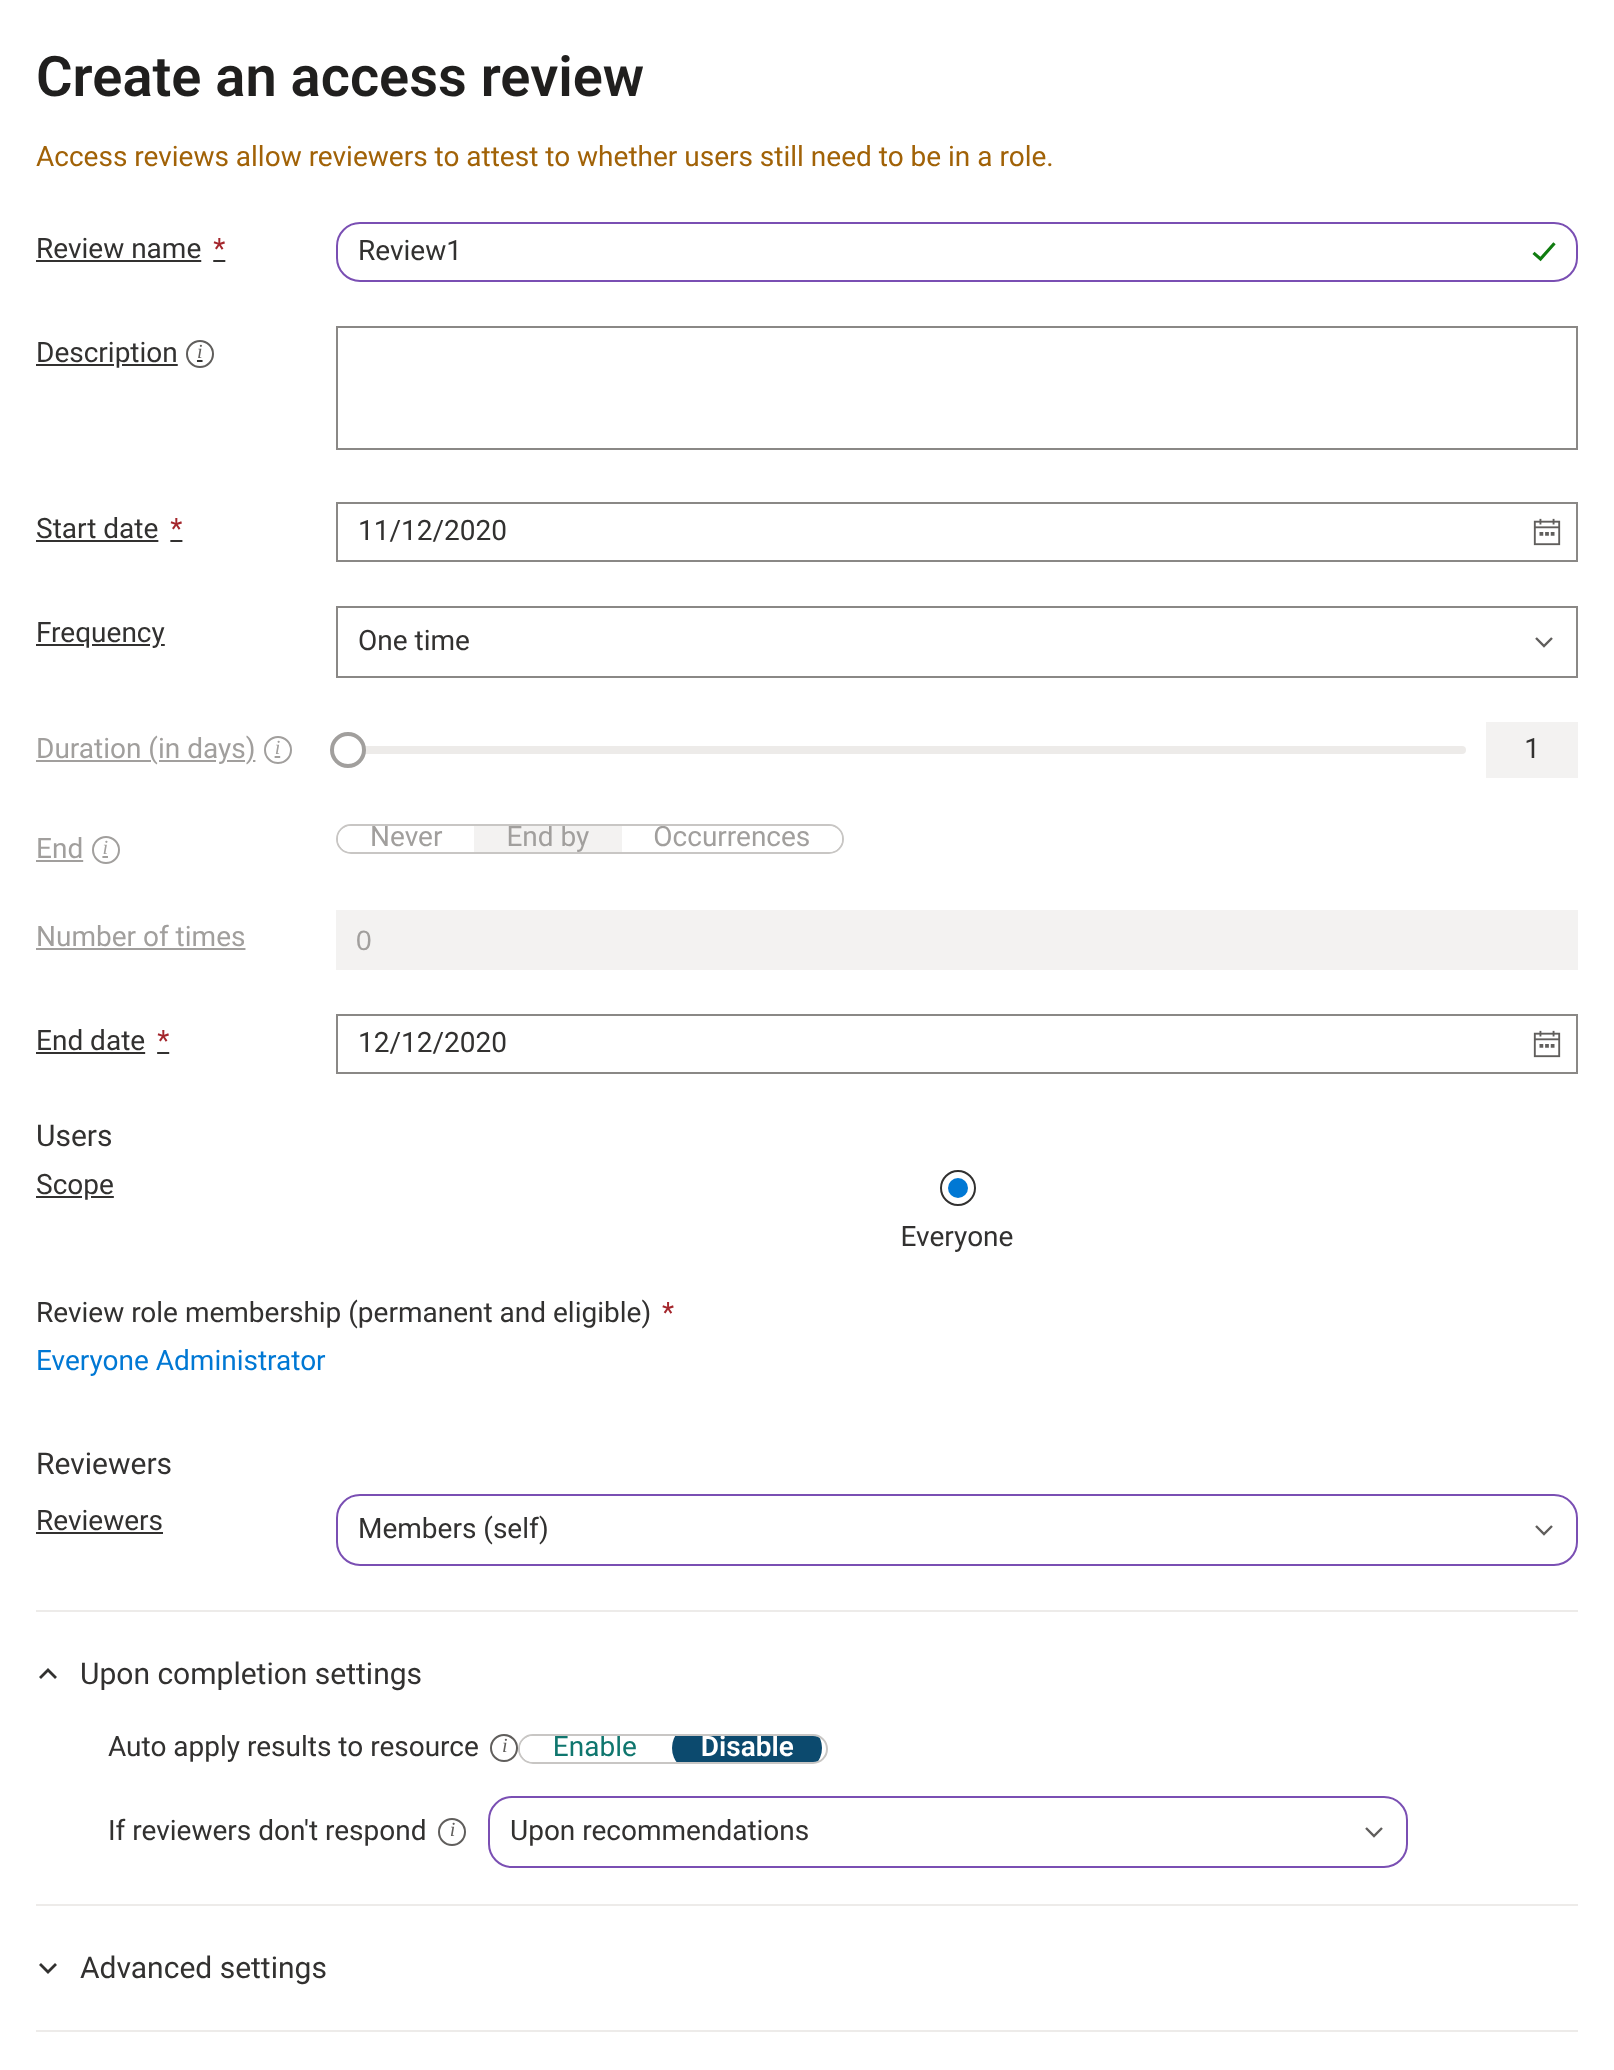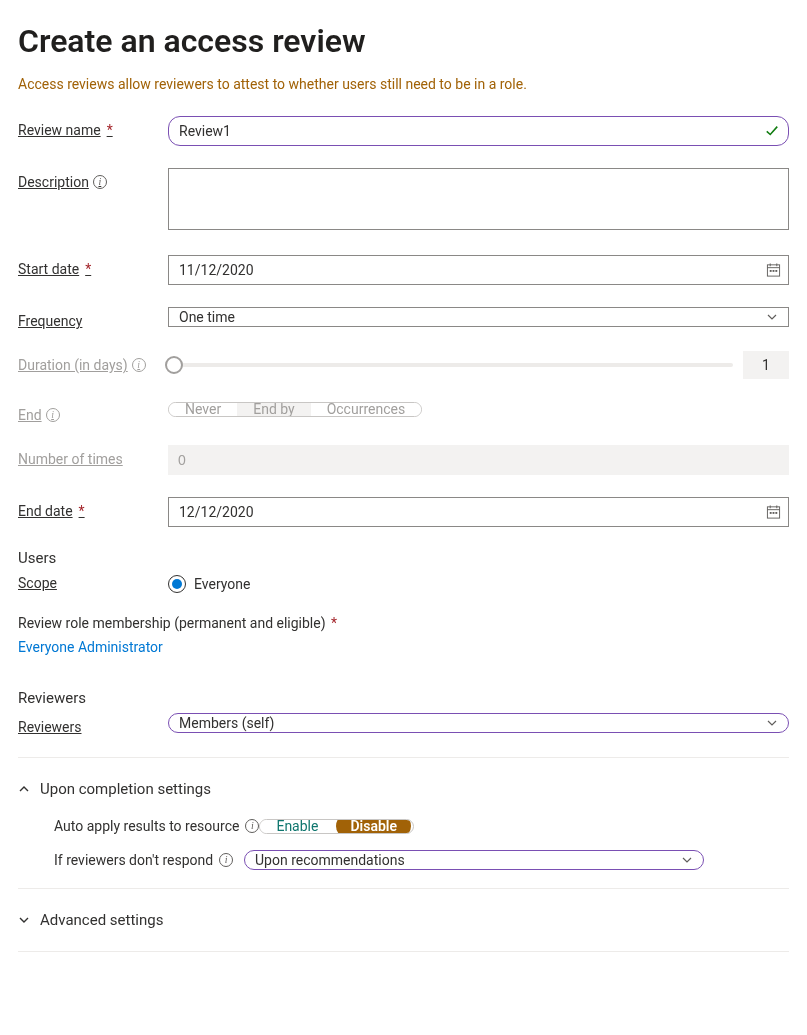--- a/index.html
+++ b/index.html
@@ -6,21 +6,21 @@
   body {
     margin: 0;
     padding: 18px 18px 0 18px;
     font-family: "Segoe UI", -apple-system, BlinkMacSystemFont, Roboto, sans-serif;
     font-size: 14px;
     color: #323130;
     width: 807px;
     background: #fff;
   }
   h1 {
-    font-size: 32px;
+    font-size: 28px;
     font-weight: 600;
     margin: 4px 0 16px 0;
     color: #201f1e;
   }
   .subtitle {
     font-size: 14px;
     color: #a16207;
     margin-bottom: 24px;
   }
   .form-row {
@@ -85,21 +85,21 @@
     top: 50%;
     transform: translateY(-50%);
     color: #605e5c;
     pointer-events: none;
   }
   .select-box {
     display: flex;
     align-items: center;
     justify-content: space-between;
     cursor: pointer;
-    height: 20px;
+    height: 36px;
   }
   .chevron {
     color: #605e5c;
   }
   .slider-row {
     display: flex;
     align-items: center;
     gap: 10px;
   }
   .slider-track {
@@ -142,39 +142,39 @@
     display: flex;
     align-items: center;
     font-size: 14px;
     color: #a19f9d;
     background: #fff;
     cursor: pointer;
   }
   .seg-btn.selected-light { background: #f3f2f1; color: #a19f9d; }
   .seg-control.toggle .seg-btn { color:#0f766e; }
   .seg-control.toggle .seg-btn.active {
-    background: #a16207;
+    background: #0c4a6e;
     color: #fff;
     border-radius: 14px;
     margin: 2px;
     padding: 0 14px;
     height: 24px;
     font-weight: 600;
   }
   .seg-control.toggle { align-items: center; }
   .disabled-input {
     width: 100%;
     border: none;
     background: #f3f2f1;
     padding: 6px 10px;
     color:#a19f9d;
     font-size:14px;
     height:30px;
   }
-  .radio-row { display:flex; align-items:center; gap:8px; padding-top:2px; }
+  .radio-row { display:flex; align-items:center; gap:8px; padding-top:2px;flex-direction:column; }
   .radio-outer {
     width:18px; height:18px; border:1px solid #323130; border-radius:50%;
     display:flex; align-items:center; justify-content:center;
   }
   .radio-inner { width:10px; height:10px; border-radius:50%; background:#0078d4; }
   .section-heading {
     font-size:15px; color:#323130; margin: 12px 0 6px 0;
   }
   .link { color:#0078d4; text-decoration:none; font-size:14px; }
   .divider { border:none; border-top:1px solid #edebe9; margin: 18px 0; }

